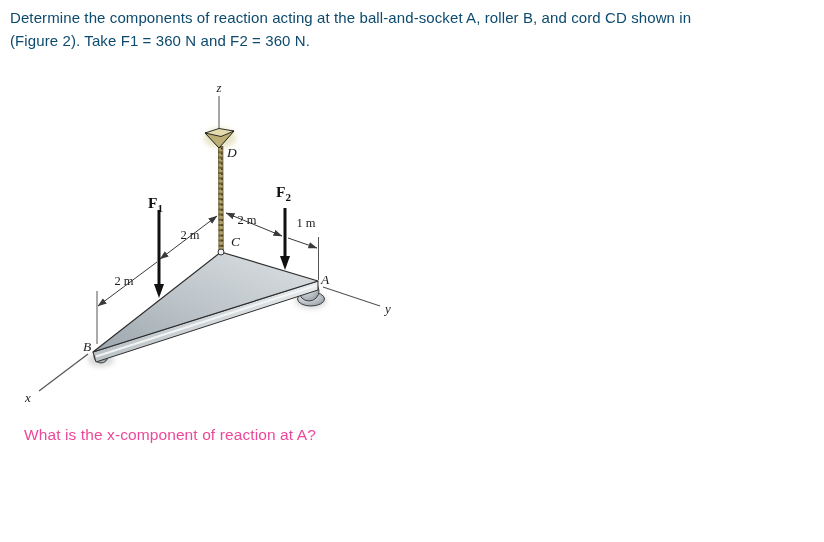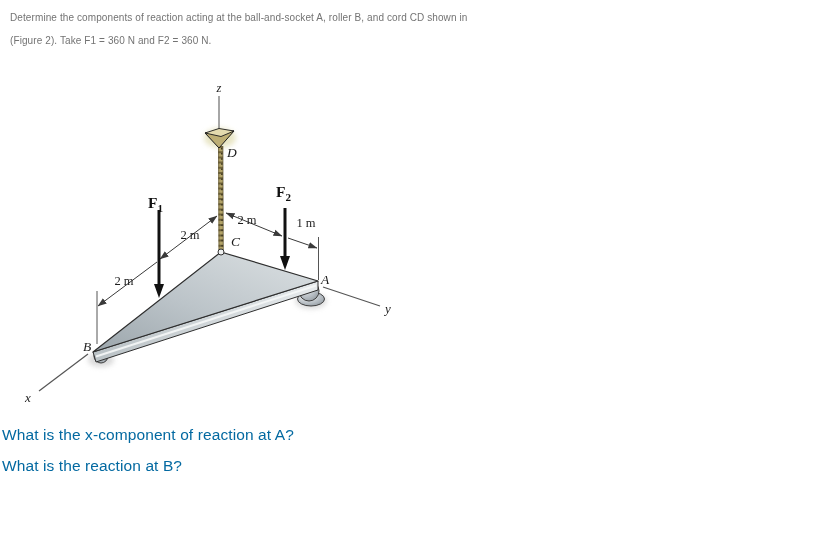--- a/index.html
+++ b/index.html
@@ -3,25 +3,25 @@
 <meta charset="utf-8">
 <style>
   html,body{margin:0;padding:0;background:#ffffff;}
   body{
     width:824px;height:542px;position:relative;overflow:hidden;
     font-family:"Liberation Sans","DejaVu Sans",sans-serif;
     -webkit-font-smoothing:antialiased;
   }
   .problem-text{
     position:absolute;left:10px;top:6px;width:800px;
-    font-size:10px;line-height:23px;color:#737373;letter-spacing:.1px;
+    font-size:15px;line-height:23px;color:#0c4a6e;letter-spacing:.1px;
   }
   .questions{
-    position:absolute;left:2px;top:419px;width:600px;
-    font-size:15.5px;line-height:31px;color:#0369a1;letter-spacing:.1px;
+    position:absolute;left:24px;top:419px;width:600px;
+    font-size:15.5px;line-height:31px;color:#ec4899;letter-spacing:.1px;
   }
   .figure-wrap{position:absolute;left:0;top:70px;width:430px;height:350px;}
   svg{display:block;}
   .lbl-italic{font-family:"Liberation Serif","DejaVu Serif",serif;font-style:italic;fill:#1c1c1c;}
   .lbl-bold{font-family:"Liberation Serif","DejaVu Serif",serif;font-weight:bold;fill:#111111;}
   .lbl-dim{font-family:"Liberation Serif","DejaVu Serif",serif;fill:#1d1d1d;}
 </style>
 </head>
 <body>
 
@@ -124,14 +124,13 @@
 
   <text x="190" y="239" class="lbl-dim" font-size="12.5" text-anchor="middle">2 m</text>
   <text x="124" y="285" class="lbl-dim" font-size="12.5" text-anchor="middle">2 m</text>
   <text x="247" y="224" class="lbl-dim" font-size="12.5" text-anchor="middle">2 m</text>
   <text x="306" y="227" class="lbl-dim" font-size="12.5" text-anchor="middle">1 m</text>
 </svg>
 </div>
 
 <div class="questions">
   <div>What is the x-component of reaction at A?</div>
-  <div>What is the reaction at B?</div>
 </div>
 
 </body></html>

